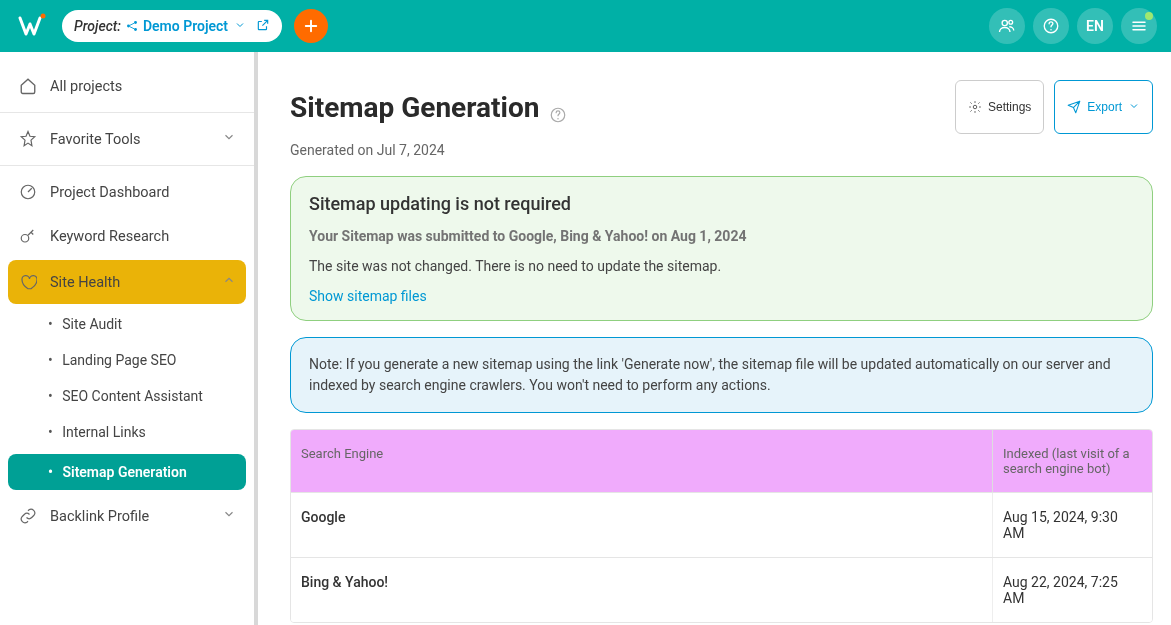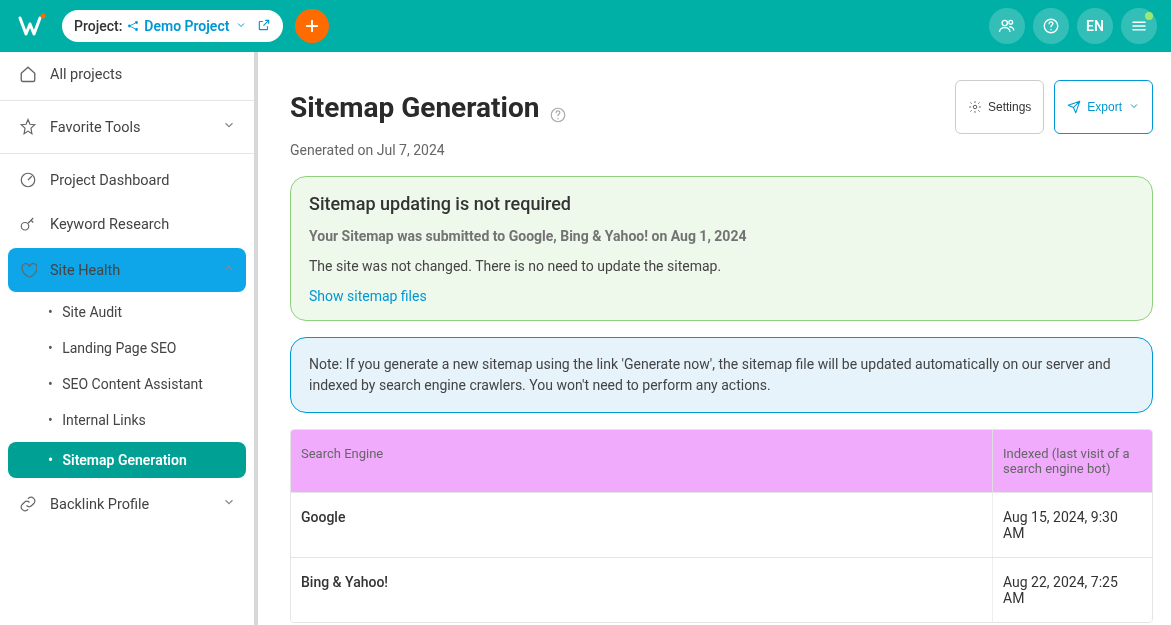--- a/index.html
+++ b/index.html
@@ -3,42 +3,42 @@
 <meta charset="utf-8">
 <style>
 * { margin: 0; padding: 0; box-sizing: border-box; }
 body { font-family: -apple-system, BlinkMacSystemFont, "Segoe UI", Roboto, Arial, sans-serif; font-size: 14px; color: #333; background: #fff; width: 1171px; height: 625px; overflow: hidden; }
 
 
 .topbar { height: 52px; background: #00b0a6; display: flex; align-items: center; padding: 0 14px; }
 .logo { width: 38px; height: 38px; display: flex; align-items: center; justify-content: center; margin-right: 10px; }
 .logo svg { width: 32px; height: 32px; }
 .project-selector { background: #fff; border-radius: 16px; height: 32px; display: flex; align-items: center; padding: 0 12px; font-size: 14px; color: #333; }
-.project-selector .label { font-weight: 500; margin-right: 4px; }
+.project-selector .label { font-weight: 500; margin-right: 4px; font-style: italic; }
 .project-selector .name { color: #0098d4; font-weight: 600; display: flex; align-items: center; gap: 4px; }
 .project-selector .chev { margin-left: 6px; color: #0098d4; }
 .project-selector .ext { margin-left: 10px; color: #0098d4; }
 .add-btn { width: 34px; height: 34px; border-radius: 50%; background: #ff6b00; display: flex; align-items: center; justify-content: center; margin-left: 12px; color: #fff; cursor: pointer; }
 .topbar-spacer { flex: 1; }
 .topbar-right { display: flex; align-items: center; gap: 8px; }
 .topbar-icon { width: 36px; height: 36px; border-radius: 50%; background: rgba(255,255,255,0.2); display: flex; align-items: center; justify-content: center; color: #fff; cursor: pointer; font-weight: 600; font-size: 13px; position: relative; }
 .topbar-icon.lang { font-size: 14px; }
 .topbar-icon .dot { position: absolute; top: 4px; right: 4px; width: 8px; height: 8px; background: #9fe870; border-radius: 50%; }
 
 
 .layout { display: flex; height: calc(625px - 52px); }
-.sidebar { width: 258px; border-right: 4px solid #d8d8d8; overflow-y: auto; }
+.sidebar { width: 258px; border-right: 4px solid #d8d8d8; overflow-y: auto; padding-top: 12px; }
 .main { flex: 1; padding: 28px 18px 20px 32px; overflow-y: auto; }
 
 
 .side-item { display: flex; align-items: center; padding: 12px 18px; color: #444; cursor: pointer; font-size: 14.5px; }
 .side-item .icon { width: 20px; height: 20px; margin-right: 12px; display: flex; align-items: center; justify-content: center; color: #666; }
 .side-item .chev { margin-left: auto; color: #888; }
 .side-sep { border-top: 1px solid #e6e6e6; margin: 4px 0; }
-.side-item.expanded { background: #0ea5e9; border-radius: 8px; margin: 2px 8px; padding: 12px 10px; }
+.side-item.expanded { background: #eab308; border-radius: 8px; margin: 2px 8px; padding: 12px 10px; }
 .side-sub { padding: 10px 18px 10px 48px; color: #444; cursor: pointer; font-size: 14px; }
 .side-sub::before { content: "• "; color: #555; margin-right: 6px; }
 .side-sub.active { background: #00a095; color: #fff; border-radius: 8px; margin: 4px 8px; padding: 10px 10px 10px 40px; font-weight: 600; }
 .side-sub.active::before { color: #fff; }
 
 
 .page-header { display: flex; align-items: center; margin-bottom: 8px; }
 .page-header h1 { font-size: 28px; font-weight: 700; color: #2a2a2a; display: flex; align-items: center; gap: 10px; }
 .page-header .help { color: #aaa; width: 18px; height: 18px; }
 .page-header .actions { margin-left: auto; display: flex; gap: 10px; }

